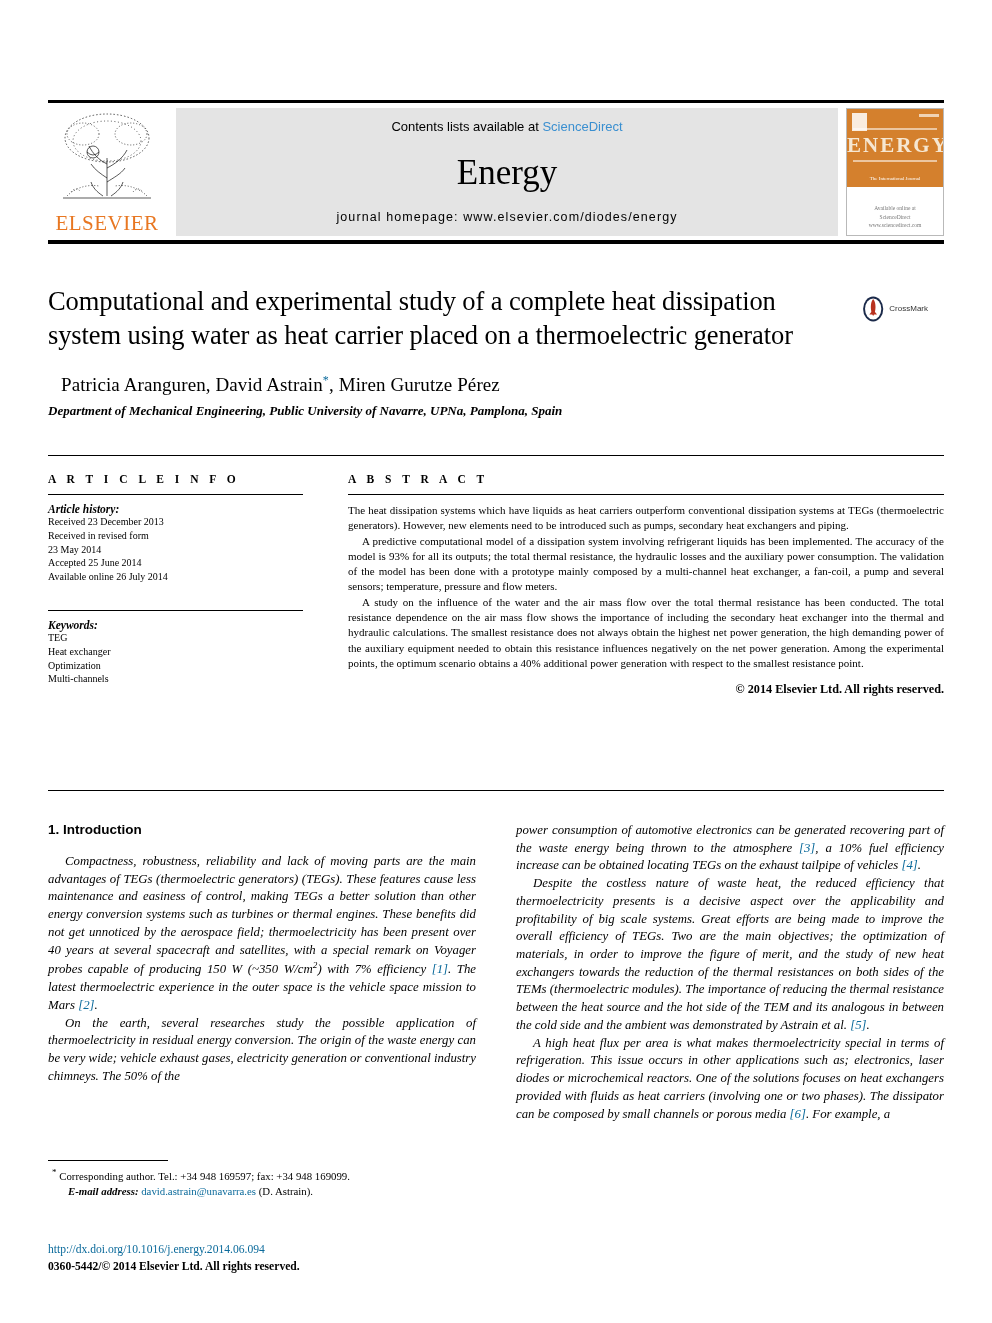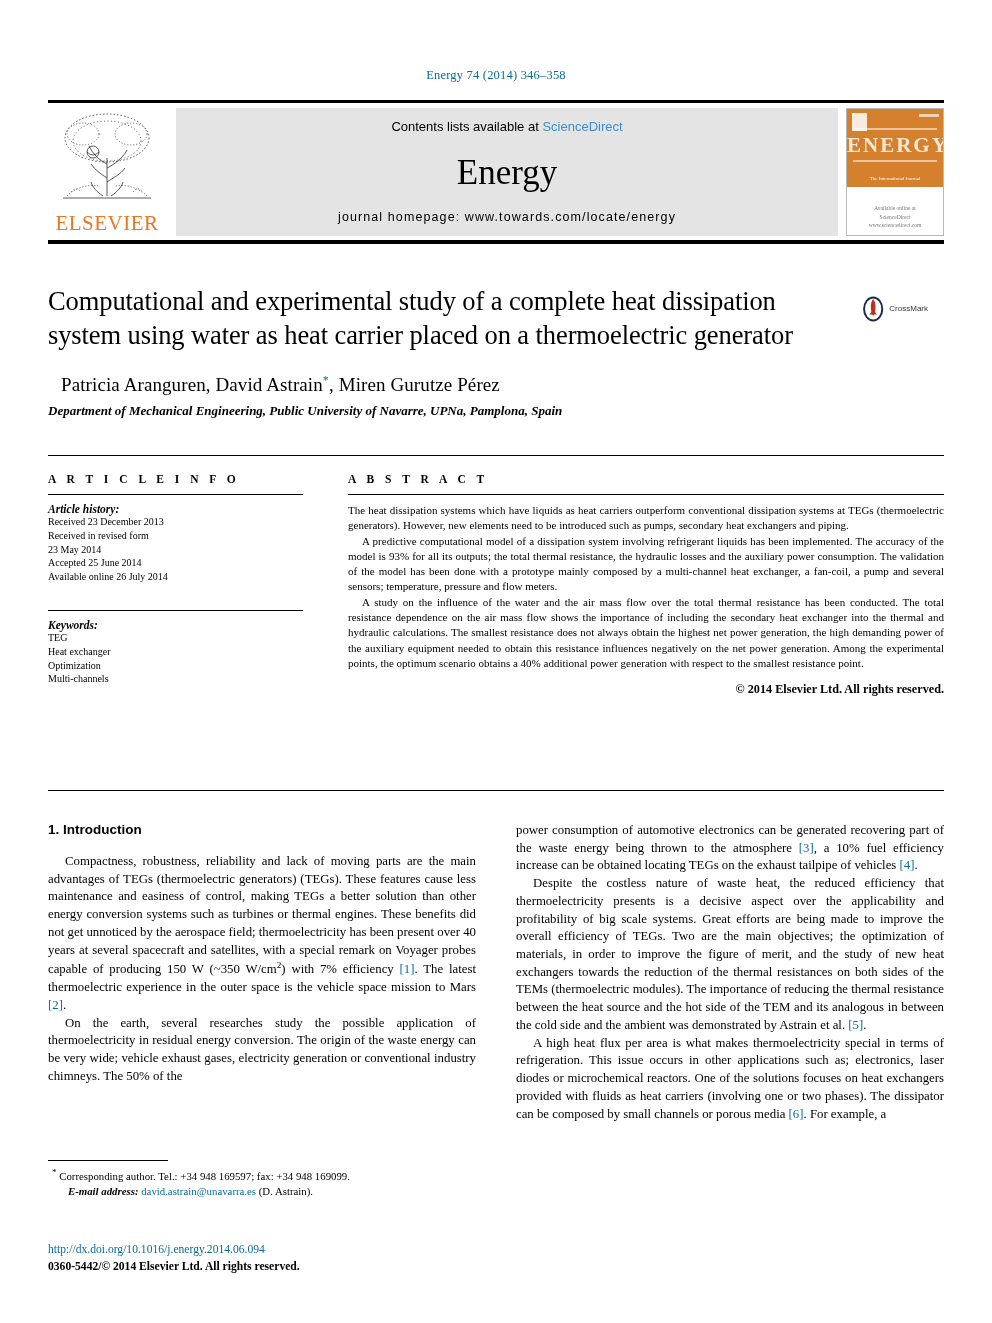--- a/index.html
+++ b/index.html
@@ -291,20 +291,21 @@
     font-weight: bold;
     font-size: 13.5px;
     margin: 0 0 16px 0;
   }
   .body-p {
     font-size: 12.8px;
     line-height: 1.385;
     text-align: justify;
     margin: 0;
     text-indent: 17px;
+    font-style: italic;
   }
   .body-p.no-indent { text-indent: 0; }
   .cite { color: #0b6a9b; }
   sup { font-size: 0.72em; }
 
   
   .footnote-area {
     position: absolute;
     left: 48px;
     top: 1160px;
@@ -341,21 +342,20 @@
     font-size: 11.6px;
     font-weight: bold;
     line-height: 1.45;
   }
 </style>
 </head>
 <body>
 
 <div class="page">
 
-  <div class="running-head">Energy 74 (2014) 346–358</div>
 
   <div class="masthead">
     <div class="rule-thick-top"></div>
     <div class="masthead-body">
 
       <div class="elsevier-logo">
         <svg class="tree-svg" width="108" height="100" viewBox="0 0 108 100">
           <g stroke="#111" stroke-width="0.7" fill="none">
             <ellipse cx="54" cy="30" rx="42" ry="24" stroke-dasharray="1.5 2"></ellipse>
             <ellipse cx="54" cy="33" rx="34" ry="20" stroke-dasharray="1 2.5"></ellipse>
@@ -378,21 +378,21 @@
           </g>
         </svg>
         <div class="elsevier-word">ELSEVIER</div>
       </div>
 
       <div class="masthead-center">
         <div class="contents-line">
           <span>Contents lists available at </span><span class="sciencedirect">ScienceDirect</span>
         </div>
         <div class="journal-title">Energy</div>
-        <div class="homepage-line">journal homepage: www.towards.com/locate/energy</div>
+        <div class="homepage-line">journal homepage: www.elsevier.com/diodes/energy</div>
       </div>
 
       <div class="cover-thumb">
         <div class="cover-top">
           <div class="cover-elsevier-mark"></div>
           <div class="cover-tiny-right"></div>
           <div class="cover-strip" style="top:19px;"></div>
           <div class="cover-energy">ENERGY</div>
           <div class="cover-strip" style="top:51px;"></div>
           <div class="cover-sub">The International Journal</div>

